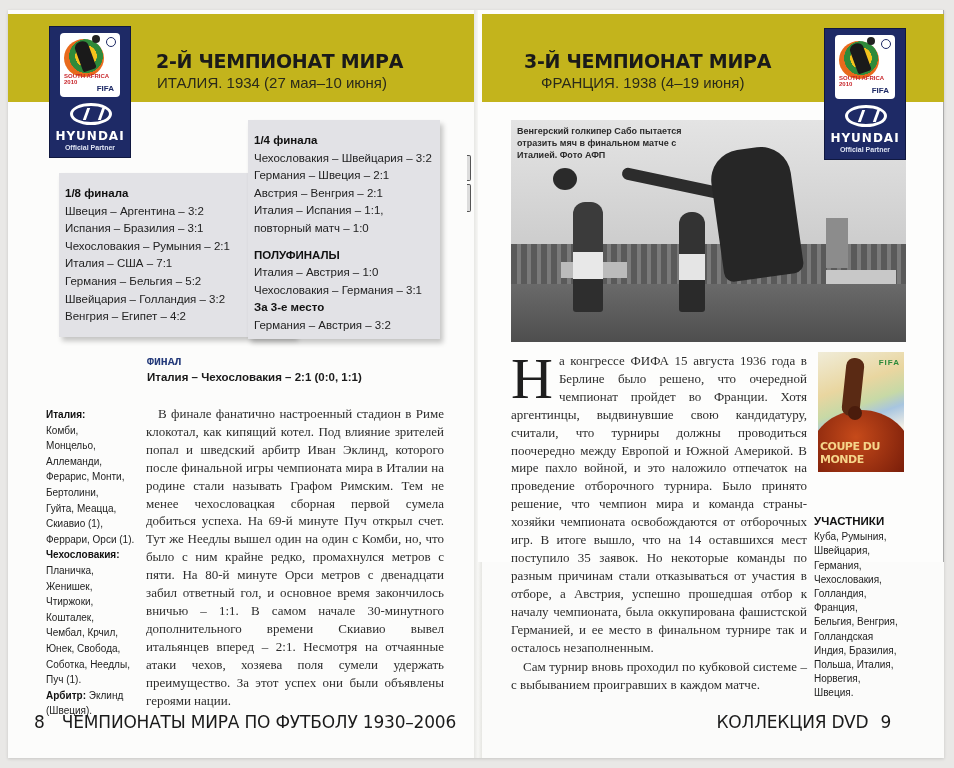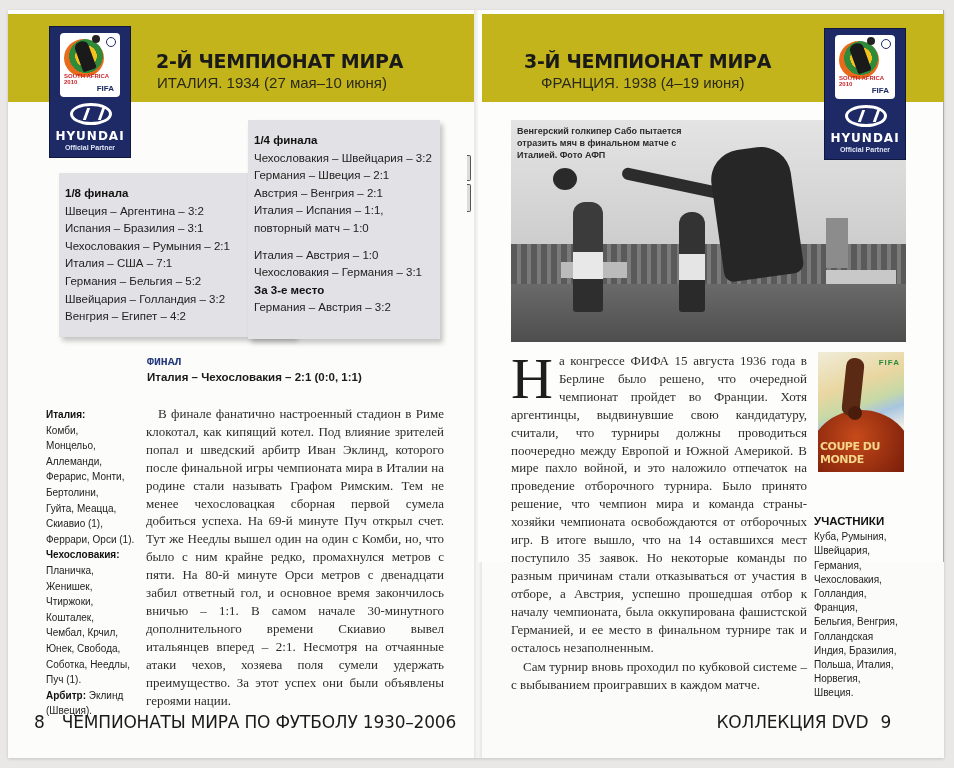--- a/index.html
+++ b/index.html
@@ -127,20 +127,21 @@
     </div>
 
     <div class="results-box box-qf">
       <div class="box-head">1/4 финала</div>
       <div>Чехословакия – Швейцария – 3:2</div>
       <div>Германия – Швеция – 2:1</div>
       <div>Австрия – Венгрия – 2:1</div>
       <div>Италия – Испания – 1:1,</div>
       <div>повторный матч – 1:0</div>
       <div class="box-gap"></div>
+      <div class="box-head">ПОЛУФИНАЛЫ</div>
       <div>Италия – Австрия – 1:0</div>
       <div>Чехословакия – Германия – 3:1</div>
       <div class="box-head">За 3-е место</div>
       <div>Германия – Австрия – 3:2</div>
     </div>
 
     <div class="bracket-mark" style="top:145px;height:26px;"></div>
     <div class="bracket-mark" style="top:174px;height:28px;"></div>
 
     <div class="final-head">ФИНАЛ</div>

